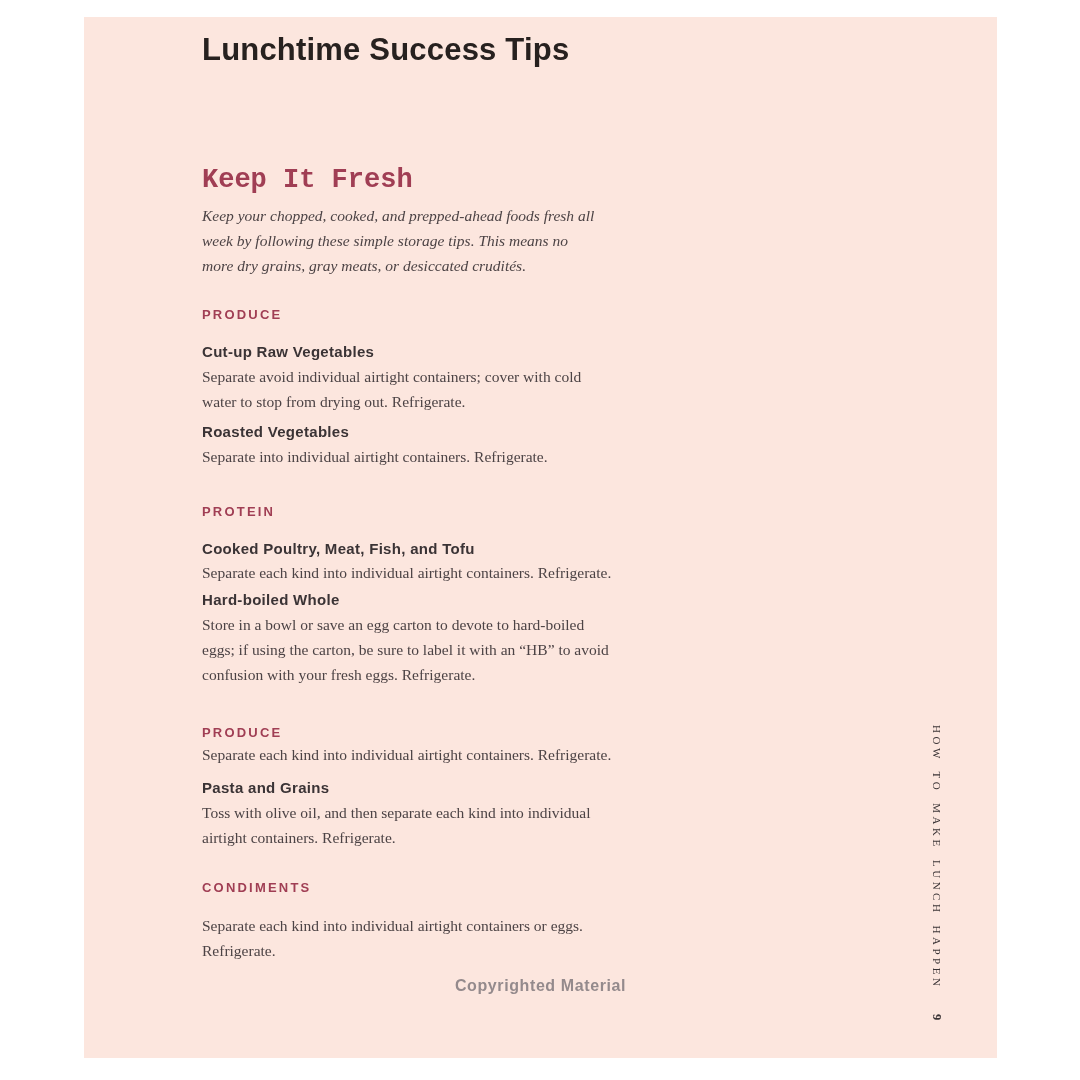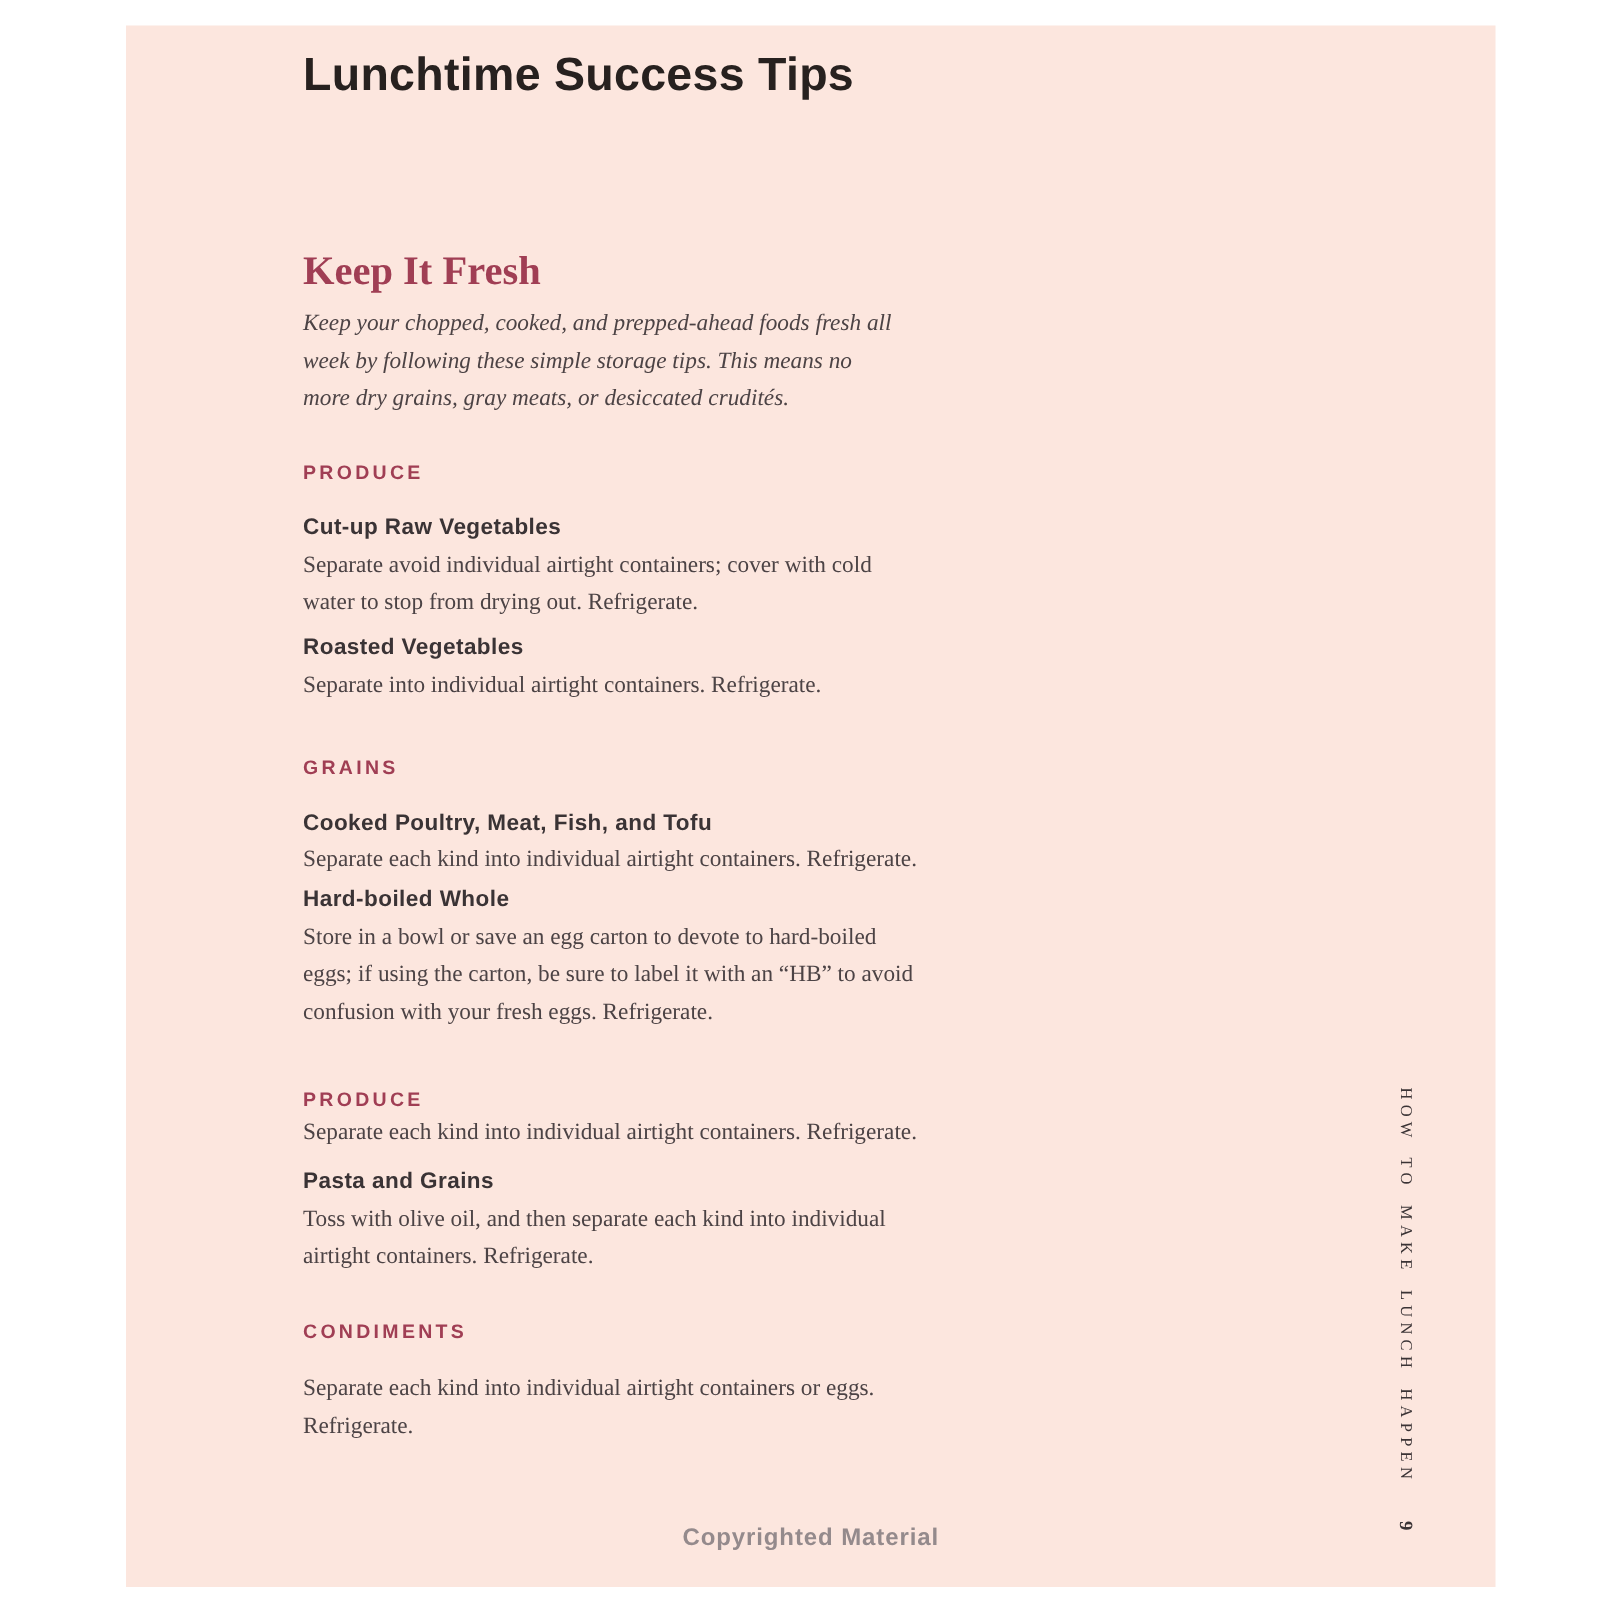--- a/index.html
+++ b/index.html
@@ -13,21 +13,21 @@
     background:var(--page_bg, #fce6de);
   }
   .content { position:absolute; left:118px; top:13px; width:478px; }
 
   .title {
     font-family:"Liberation Sans", sans-serif;
     font-weight:bold; font-size:31px; line-height:40px;
     letter-spacing:0.2px; color:var(--title, #27211f);
   }
   .heading {
-    font-family:Liberation Serif, serif;
+    font-family:Liberation Mono, monospace;
     font-weight:bold; font-size:27px; line-height:34px;
     color:var(--accent, #a03e54); margin-top:93px;
   }
   .body {
     font-family:"Liberation Serif", serif;
     font-size:15.5px; line-height:25px;
     color:var(--body, #4c4345); white-space:pre-line;
   }
   .intro { margin-top:6px;font-style:italic; }
   .sec-label {
@@ -48,21 +48,21 @@
     position:absolute; left:845px; top:708px;
     writing-mode:vertical-rl;
     font-family:"Liberation Serif", serif;
     font-size:11px; letter-spacing:3.5px; word-spacing:4px;
     color:var(--item_title, #3a3335);
   }
   .running-head .rh-num {
     margin-top:14px; font-weight:bold; font-size:12.5px; letter-spacing:0;
   }
   .footer {
-    position:absolute; top:1000px; left:50%; transform:translateX(-50%);
+    position:absolute; top:960px; left:50%; transform:translateX(-50%);
     font-family:"Liberation Sans", sans-serif;
     font-weight:bold; font-size:16px; letter-spacing:0.6px;
     color:var(--footer, #948a8c); white-space:nowrap;
   }
 </style>
 </head>
 <body>
 
 <div class="canvas">
   <div class="page">
@@ -75,21 +75,21 @@
 week by following these simple storage tips. This means no
 more dry grains, gray meats, or desiccated crudités.</p>
 
       <div class="sec-label mt29">PRODUCE</div>
       <div class="item-title mt19">Cut-up Raw Vegetables</div>
       <p class="body mt2">Separate avoid individual airtight containers; cover with cold
 water to stop from drying out. Refrigerate.</p>
       <div class="item-title mt8">Roasted Vegetables</div>
       <p class="body mt2">Separate into individual airtight containers. Refrigerate.</p>
 
-      <div class="sec-label mt35">GRAINS</div>
+      <div class="sec-label mt35">PROTEIN</div>
       <div class="item-title mt19">Cooked Poultry, Meat, Fish, and Tofu</div>
       <p class="body mt1">Separate each kind into individual airtight containers. Refrigerate.</p>
       <div class="item-title mt5">Hard-boiled Whole</div>
       <p class="body mt2">Store in a bowl or save an egg carton to devote to hard-boiled
 eggs; if using the carton, be sure to label it with an “HB” to avoid
 confusion with your fresh eggs. Refrigerate.</p>
 
       <div class="sec-label mt38">PRODUCE</div>
       <p class="body mt1">Separate each kind into individual airtight containers. Refrigerate.</p>
       <div class="item-title mt11">Pasta and Grains</div>

